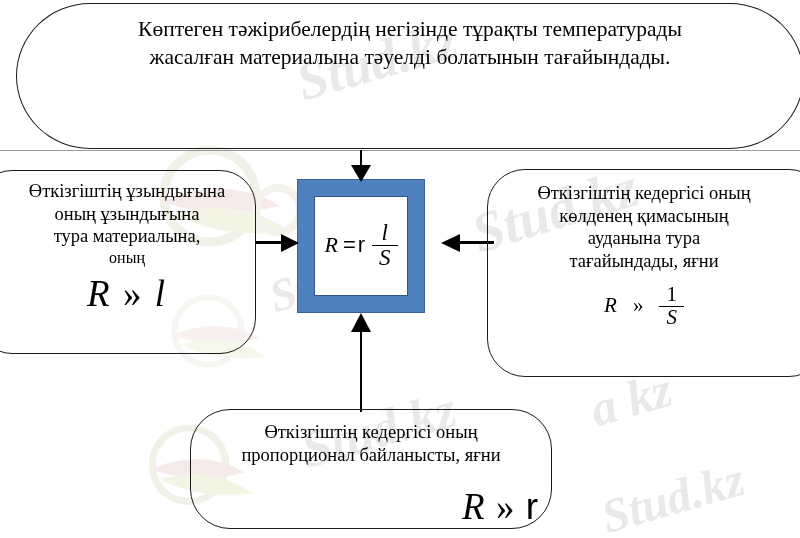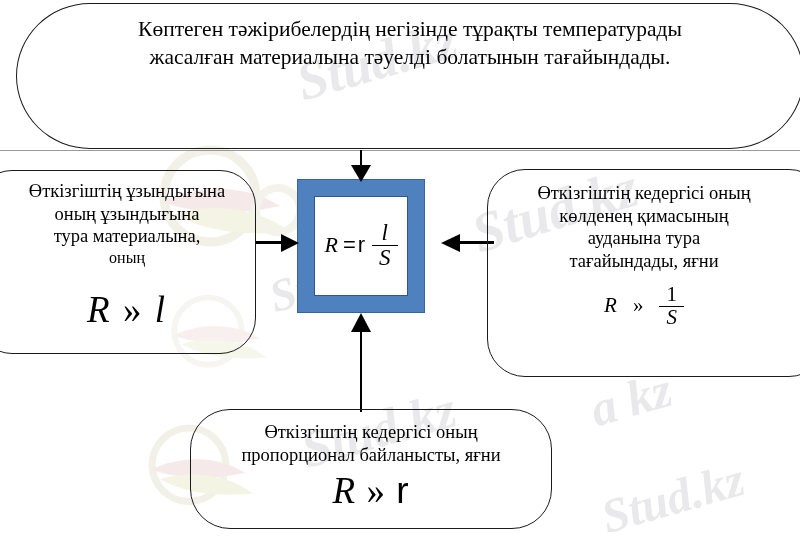--- a/index.html
+++ b/index.html
@@ -92,28 +92,29 @@
 
   
   .math {
     font-family: "Liberation Serif", "DejaVu Serif", serif;
     font-style: italic;
   }
   .upright { font-style: normal; }
   .gg { font-style: normal; font-family: "Liberation Serif", serif; }
 
   .eq-left {
-    margin-top: 20px;
+    margin-top: 4px;
     font-size: 37px;
     letter-spacing: 2px;
   }
   .eq-bottom {
-    margin-top: 2px;
+    margin-top: 18px;
     font-size: 37px;
     letter-spacing: 1px;
+    text-align: right;
   }
   .eq-right {
     margin-top: 12px;
     font-size: 21px;
     display: flex;
     align-items: center;
     justify-content: center;
     gap: 16px;
   }
 

